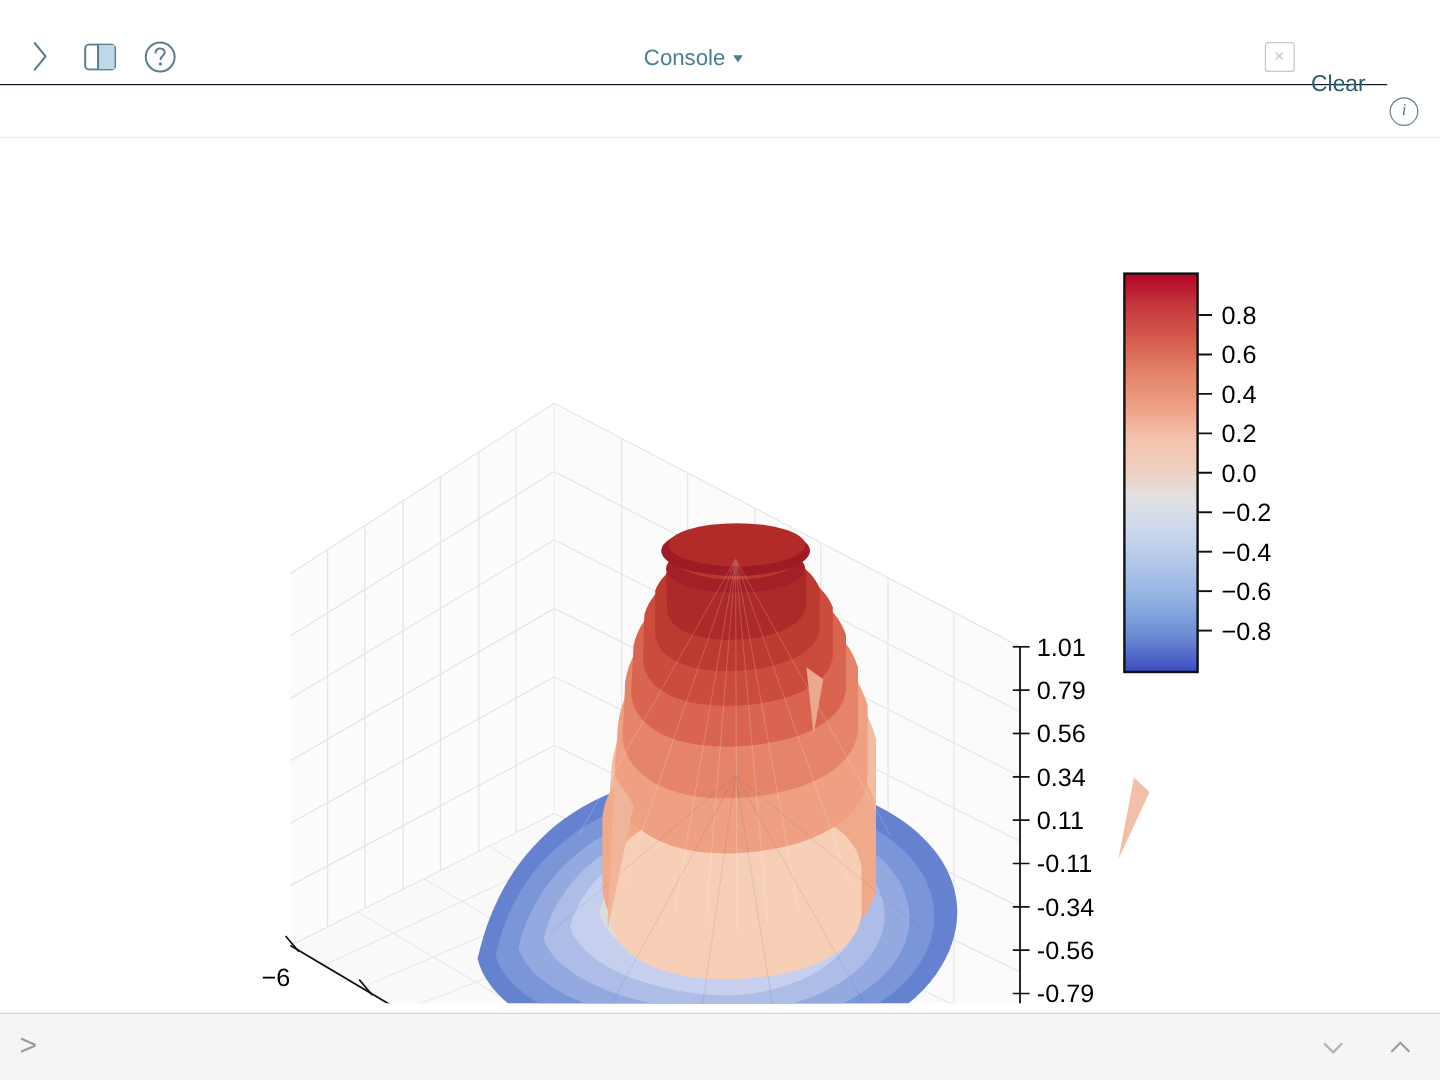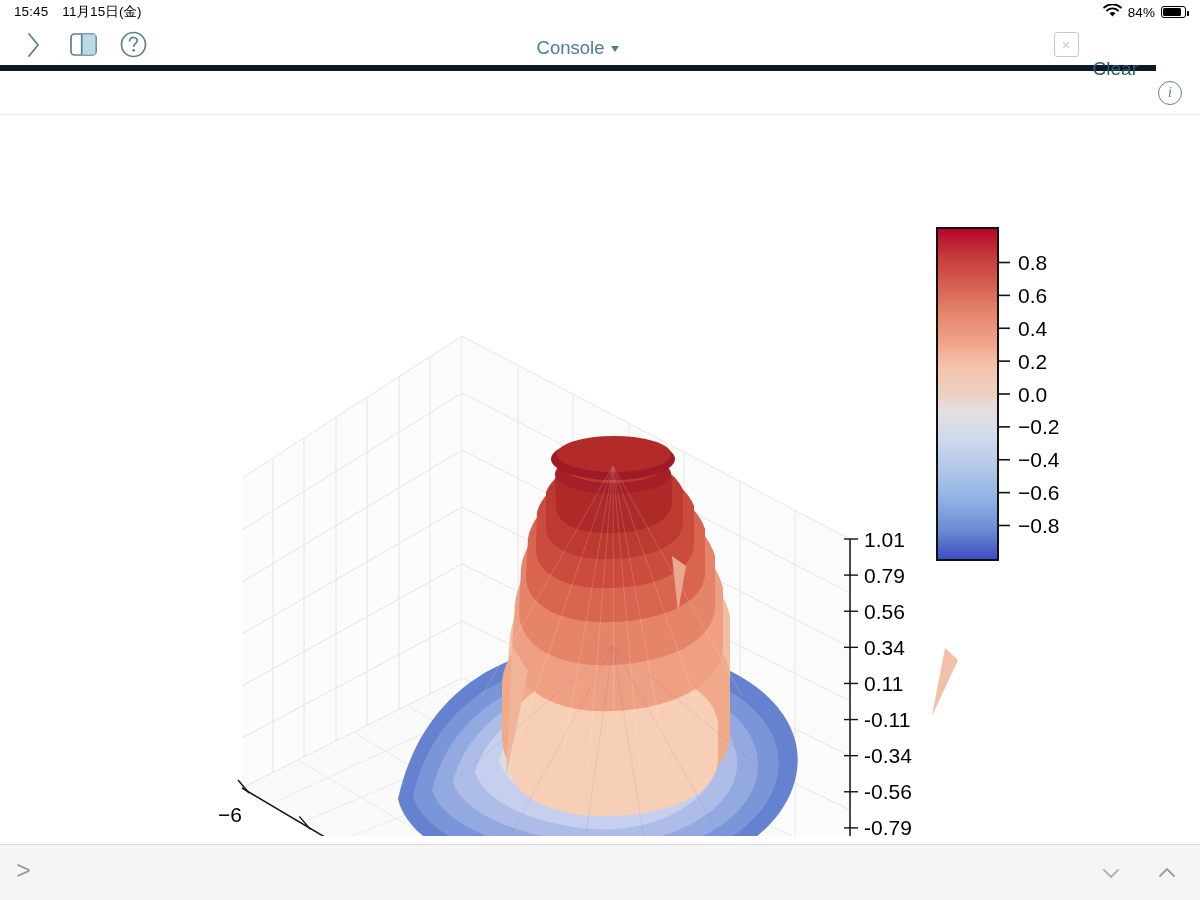--- a/index.html
+++ b/index.html
@@ -31,21 +31,21 @@
     width:2px; height:5px; background:#000; border-radius:0 1px 1px 0;
   }
   .batt > i {
     position:absolute; left:1px; top:1px; bottom:1px;
     background:#000; border-radius:1.5px; display:block;
   }
 
   
   #toolbar {
     position: absolute; left:0; top:24px; width:1156px; height:47px;
-    border-bottom: 6px solid #0f172a;
+    border-bottom: 1px solid #0f172a;
     display:flex; align-items:center;
   }
   #tb-left { display:flex; align-items:center; gap:20px; padding-left:18px; }
   #tb-right { margin-left:auto; display:flex; align-items:center; gap:14px; padding-right:18px; }
   .tbicon { width:30px; height:30px; display:flex; align-items:center; justify-content:center; }
   #tb-title {
     position:absolute; left:0; right:0; top:0; height:47px;
     display:flex; align-items:center; justify-content:center;
     pointer-events:none;
   }
@@ -88,39 +88,20 @@
   #prompt { font-size:25px; color:#9a9a9a; padding-left:16px; font-family:"Liberation Mono", monospace; }
   #input-entry { flex:1; height:56px; }
   #inp-right { display:flex; align-items:center; gap:34px; padding-right:22px; }
   .chev { width:22px; height:22px; }
 </style>
 </head>
 <body>
 
 <div id="app">
 
-  <div id="statusbar">
-    <div id="sb-left">
-      <span id="sb-time">15:45</span>
-      <span id="sb-date">11月15日(金)</span>
-    </div>
-    <div id="sb-right">
-      <span>
-        <svg width="19" height="14" viewBox="0 0 19 14">
-          <path d="M9.5 12.6 L6.6 9.3 A4.4 4.4 0 0 1 12.4 9.3 Z" fill="#000"></path>
-          <path d="M3.9 6.6 A8.2 8.2 0 0 1 15.1 6.6" stroke="#000" stroke-width="1.9" fill="none" stroke-linecap="round"></path>
-          <path d="M1.2 3.5 A12.2 12.2 0 0 1 17.8 3.5" stroke="#000" stroke-width="1.9" fill="none" stroke-linecap="round"></path>
-        </svg>
-      </span>
-      <span id="sb-battpct">84%</span>
-      <span class="batt">
-          <i style="width: 17.6px;"></i>
-        </span>
-    </div>
-  </div>
 
   <div id="toolbar">
     <div id="tb-left">
       <span class="tbicon">
         <svg width="15" height="26" viewBox="0 0 15 26">
           <path d="M3 2 L12 13 L3 24" stroke="#5d7f8c" stroke-width="1.8" fill="none" stroke-linecap="round" stroke-linejoin="round"></path>
         </svg>
       </span>
       <span class="tbicon">
         <svg width="27" height="23" viewBox="0 0 27 23">

